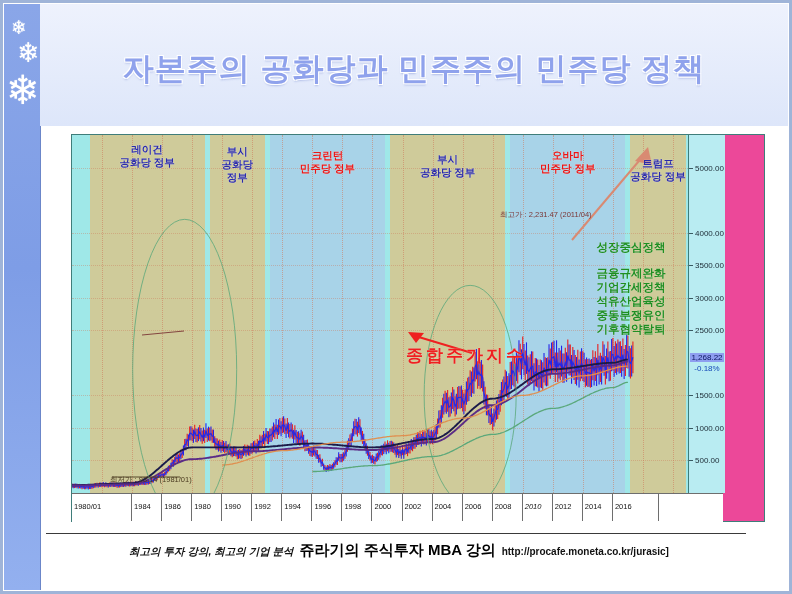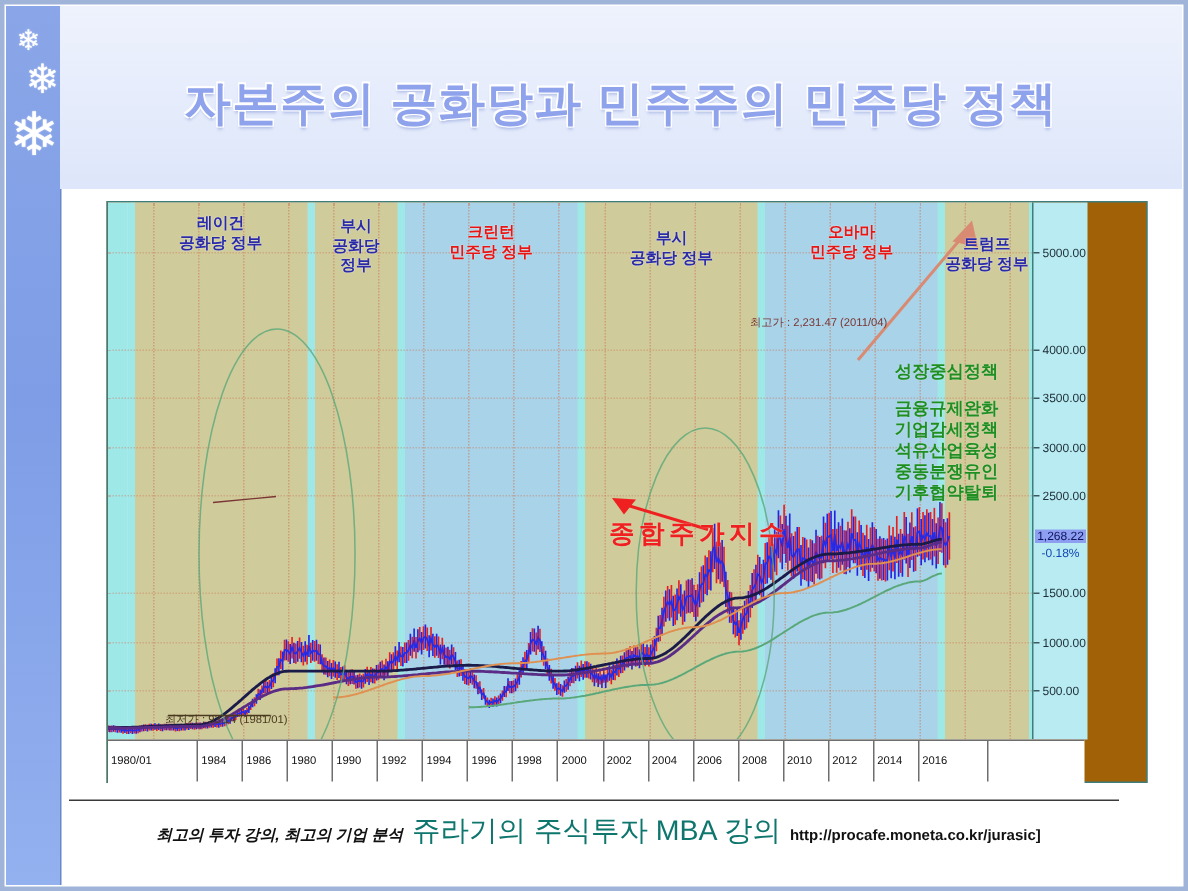--- a/index.html
+++ b/index.html
@@ -29,21 +29,21 @@
     position:absolute;left:40px;top:48px;width:748px;text-align:center;
     font-size:31px;font-weight:bold;letter-spacing:1px;
     color:#8fa2ec;
     text-shadow: -1px -1px 0 #ffffff, 1px -1px 0 #ffffff, -1px 1px 0 #ffffff,
                  1px 1px 0 #ffffff, 0 2px 2px rgba(120,140,210,.45);
     white-space:nowrap;
   }
 
   
   #chart{position:absolute;left:71px;top:134px;width:694px;height:388px;
-    border:1px solid #3f7d7a;box-sizing:border-box;background:#a16207;}
+    border:1px solid #3f7d7a;box-sizing:border-box;background:#ec4899;}
   .plot{position:absolute;left:0;top:0;width:616px;height:358px;overflow:hidden;background:#c9e9ee;}
   .yaxis{position:absolute;left:616px;top:0;width:36px;height:358px;background:#b9ecf2;border-left:1px solid #3f7d7a;}
   .xaxis{position:absolute;left:0;top:358px;width:651px;height:28px;background:#ffffff;border-top:1px solid #6e6e6e;}
 
   
   .band{position:absolute;top:0;bottom:0;}
   .band.rep{background:#cfcb9a;}
   .band.dem{background:#a8d3e8;}
   .band.gap{background:#9fe8e8;}
 
@@ -77,21 +77,21 @@
   .policy{position:absolute;color:#1f8f22;font-weight:bold;text-align:center;white-space:nowrap;
      text-shadow:0 0 1px rgba(255,255,255,.5);}
   .policy.head{left:572px;top:240px;width:118px;font-size:11.5px;}
   .policy.list{left:572px;top:266px;width:118px;font-size:11.5px;line-height:14px;}
 
   
   .footer-rule{position:absolute;left:46px;top:533px;width:700px;height:0;border-top:1.5px solid #3a3a3a;}
   .footer{position:absolute;left:46px;top:541px;width:706px;height:22px;display:flex;align-items:baseline;
      justify-content:center;gap:6px;}
   .f-small{font-size:10.5px;font-weight:bold;font-style:italic;color:#111;}
-  .f-red{font-size:19px;font-weight:normal;color:#0f766e;}
+  .f-red{font-size:15px;font-weight:bold;color:#000000;}
   .f-url{font-size:10px;font-weight:bold;color:#111;}
 </style>
 </head>
 <body>
 
 <div id="slide">
 
   <div class="frame-border"></div>
 
   <div class="sidebar">
@@ -647,21 +647,21 @@
         <div class="xtick" style="left: 150.244px; width: 30.0488px;">1990</div>
         <div class="xtick" style="left: 180.293px; width: 30.0488px;">1992</div>
         <div class="xtick" style="left: 210.341px; width: 30.0488px;">1994</div>
         <div class="xtick" style="left: 240.39px; width: 30.0488px;">1996</div>
         <div class="xtick" style="left: 270.439px; width: 30.0488px;">1998</div>
         <div class="xtick" style="left: 300.488px; width: 30.0488px;">2000</div>
         <div class="xtick" style="left: 330.537px; width: 30.0488px;">2002</div>
         <div class="xtick" style="left: 360.585px; width: 30.0488px;">2004</div>
         <div class="xtick" style="left: 390.634px; width: 30.0488px;">2006</div>
         <div class="xtick" style="left: 420.683px; width: 30.0488px;">2008</div>
-        <div class="xtick" style="left: 450.732px; width: 30.0488px;">2010</div>
+        <div class="xtick" style="left: 450.732px; width: 30.0488px; font-style: italic;">2010</div>
         <div class="xtick" style="left: 480.78px; width: 30.0488px;">2012</div>
         <div class="xtick" style="left: 510.829px; width: 30.0488px;">2014</div>
         <div class="xtick" style="left: 540.878px; width: 46px;">2016</div>
       </div>
   </div>
 
   <div class="footer-rule"></div>
   <div class="footer">
     <span class="f-small">최고의 투자 강의, 최고의 기업 분석</span>
     <span class="f-red">쥬라기의 주식투자 MBA 강의</span>

